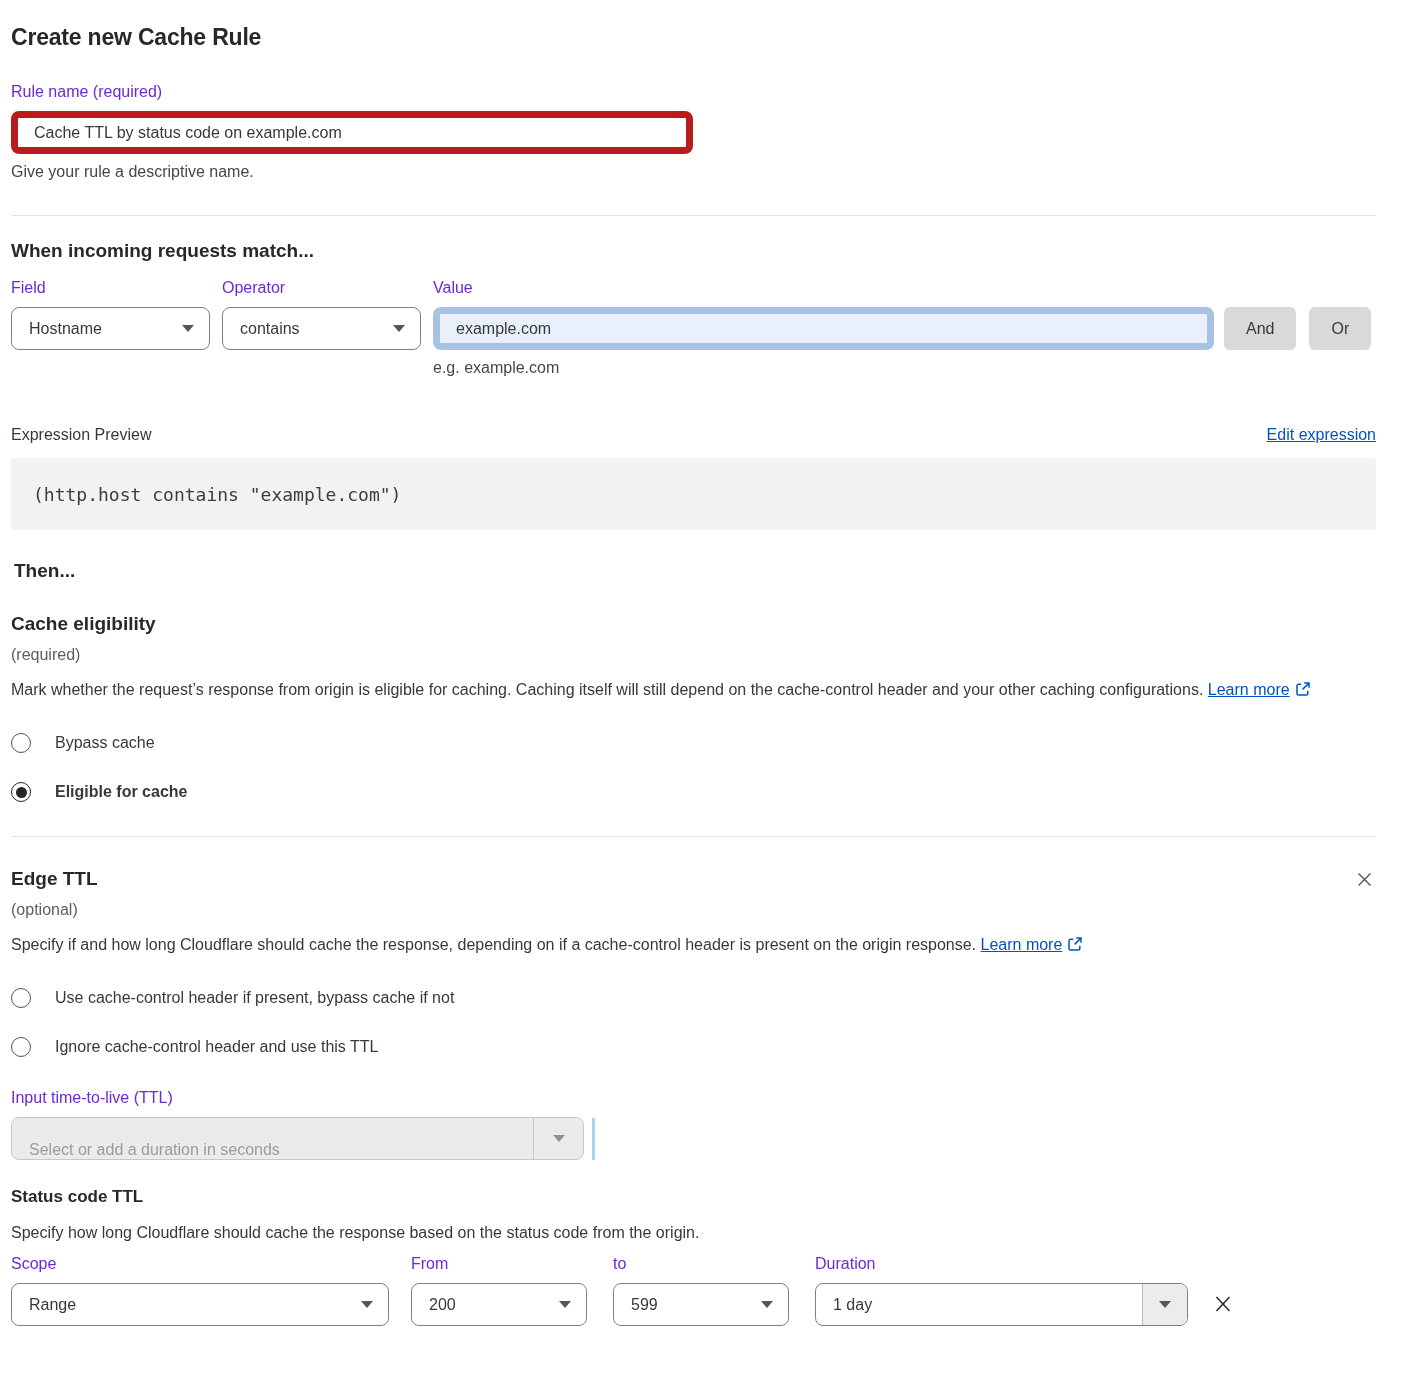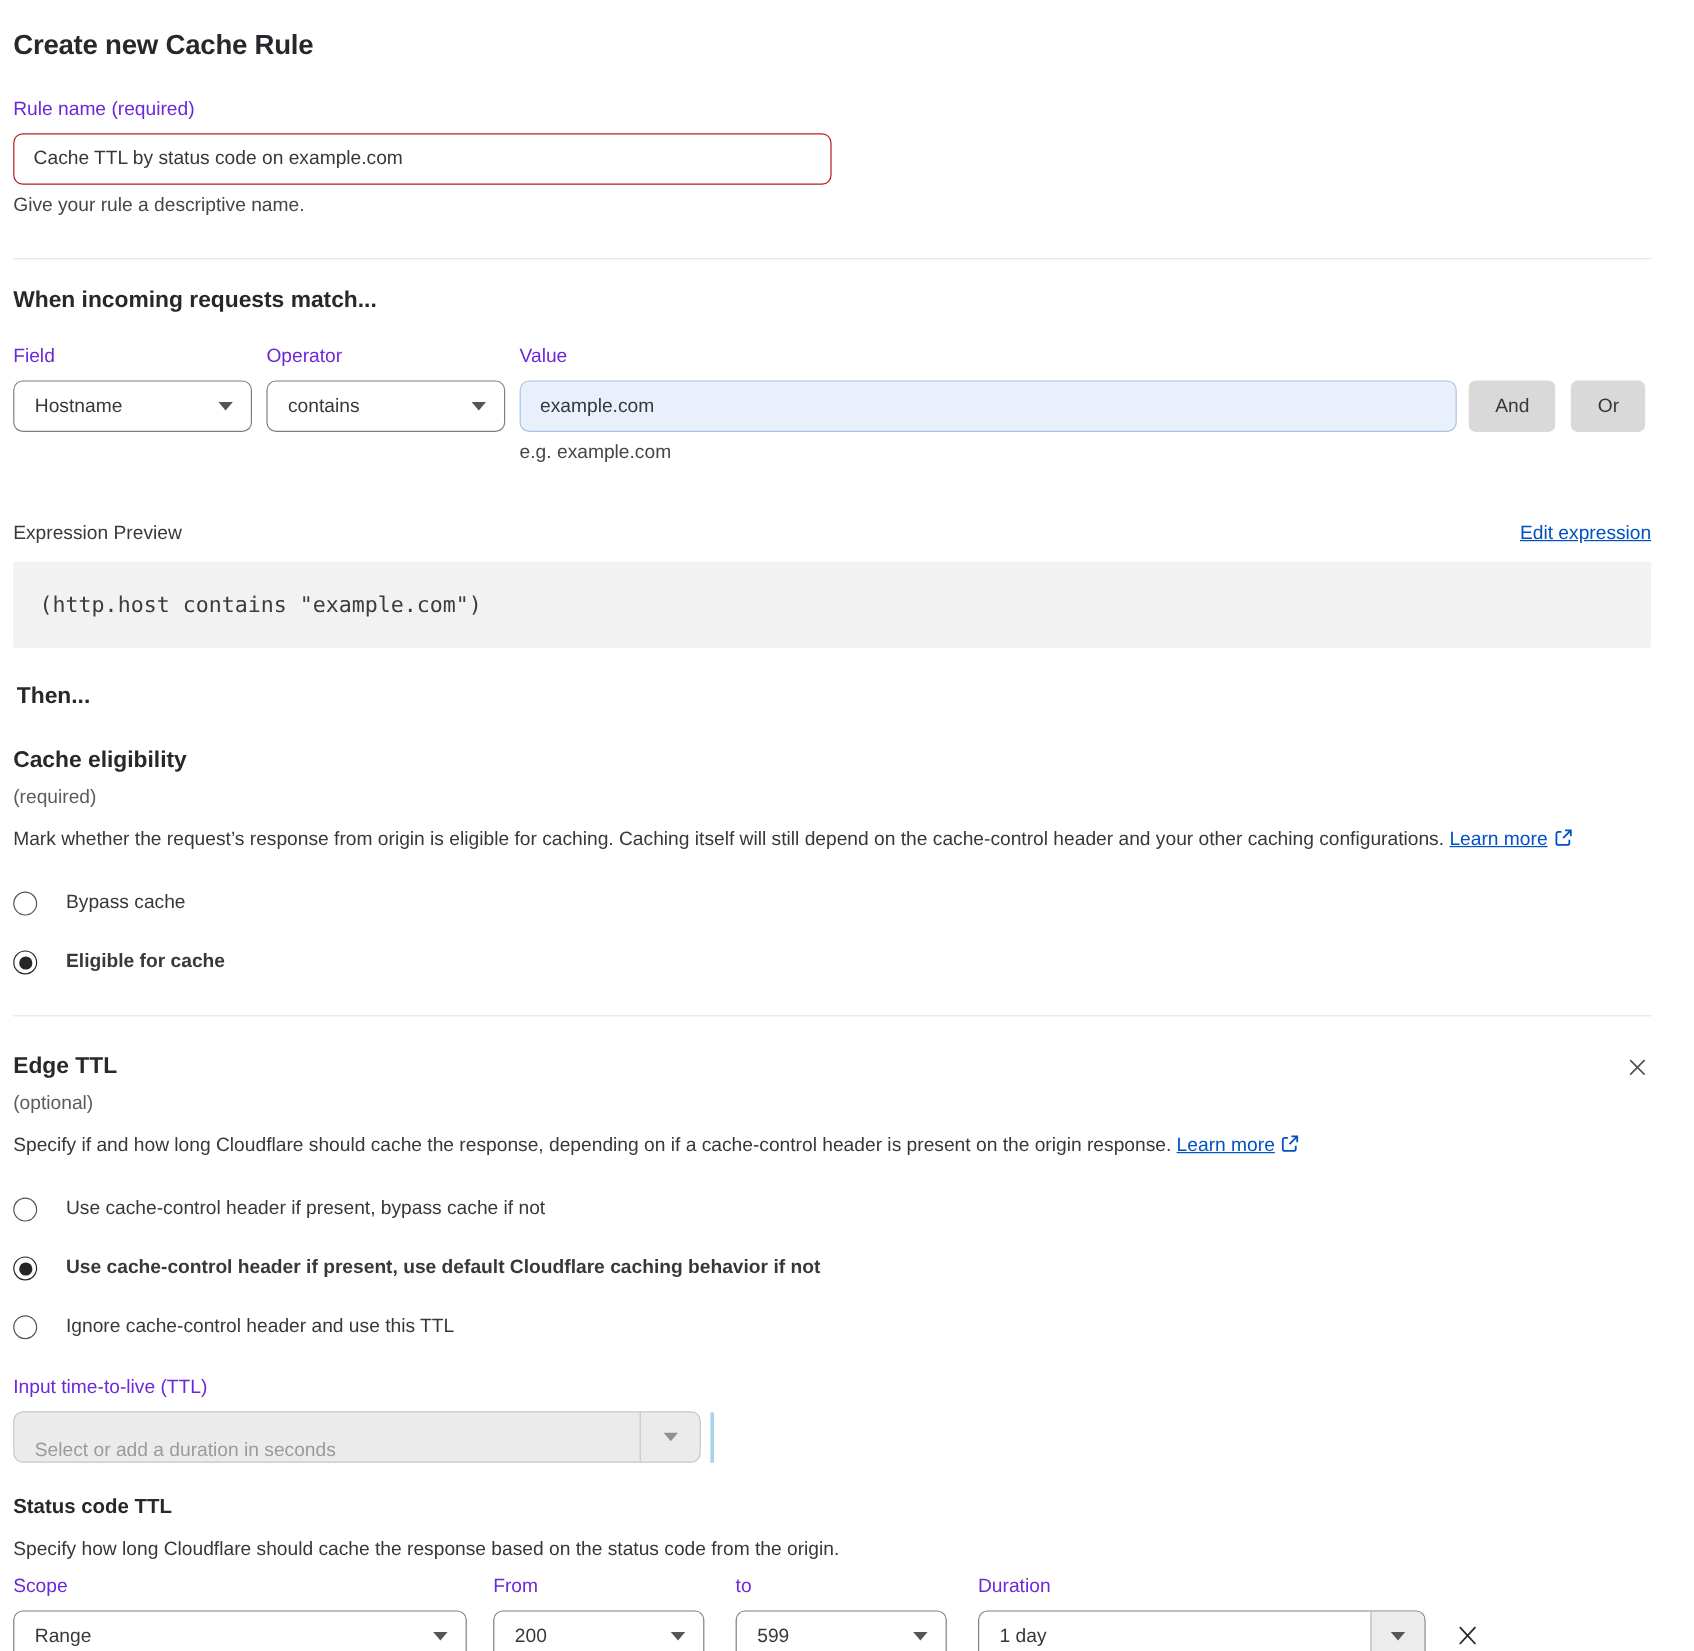--- a/index.html
+++ b/index.html
@@ -15,38 +15,38 @@
   h1.page-title {
     font-size: 23px;
     font-weight: 700;
     color: #26282b;
     margin: 10px 0 32px 0;
     letter-spacing: -0.2px;
   }
   .field-label { display: block; font-size: 16px; color: #6d28d9; margin-bottom: 10px; }
   .text-input {
     height: 43px;
-    border: 1px solid #b91c1c;
+    border: 7px solid #b91c1c;
     border-radius: 8px;
     background: #fff;
     padding: 0 16px;
     font-size: 16px;
     color: #36393a;
     font-family: inherit;
     outline: none;
     display: block;
   }
   .rule-name-input { width: 682px; }
   .helper { margin-top: 9px; font-size: 16px; color: #43464a; }
 
   hr.divider { border: none; border-top: 1px solid #e4e4e4; margin: 34px 0 0 0; }
 
   h2.section-heading { font-size: 19px; font-weight: 700; color: #26282b; margin: 24px 0 0 0; }
 
-  .match-row { display: flex; margin-top: 27px; }
+  .match-row { display: flex; margin-top: 17px; }
   .col { display: flex; flex-direction: column; }
   .col-field  { width: 199px; margin-right: 12px; }
   .col-op     { width: 199px; margin-right: 12px; }
   .col-value  { width: 781px; margin-right: 10px; }
 
   .select {
     height: 43px;
     border: 1px solid #7f7f7f;
     border-radius: 8px;
     background: #fff;
@@ -254,24 +254,20 @@
     <a class="link">Learn more</a><svg class="ext-icon" width="16" height="16" viewBox="0 0 16 16">
         <path d="M6.2 3.2H3.6A1.6 1.6 0 0 0 2 4.8v7.6A1.6 1.6 0 0 0 3.6 14h7.6a1.6 1.6 0 0 0 1.6-1.6V9.8" stroke="#0051c3" stroke-width="1.5" fill="none"></path>
         <path d="M9.2 2H14v4.8M13.8 2.2 7.6 8.4" stroke="#0051c3" stroke-width="1.5" fill="none"></path>
       </svg>
   </div>
 
   <div class="radio-row">
     <span class="radio"></span>
     <span class="radio-label">Use cache-control header if present, bypass cache if not</span>
   </div>
-  <div class="radio-row is-selected">
-    <span class="radio selected"></span>
-    <span class="radio-label">Use cache-control header if present, use default Cloudflare caching behavior if not</span>
-  </div>
   <div class="radio-row">
     <span class="radio"></span>
     <span class="radio-label">Ignore cache-control header and use this TTL</span>
   </div>
 
   <label class="field-label ttl-label">Input time-to-live (TTL)</label>
   <div class="ttl-row">
     <div class="ttl-select">
       <span class="ph">Select or add a duration in seconds</span>
       <span class="arrow-seg">

